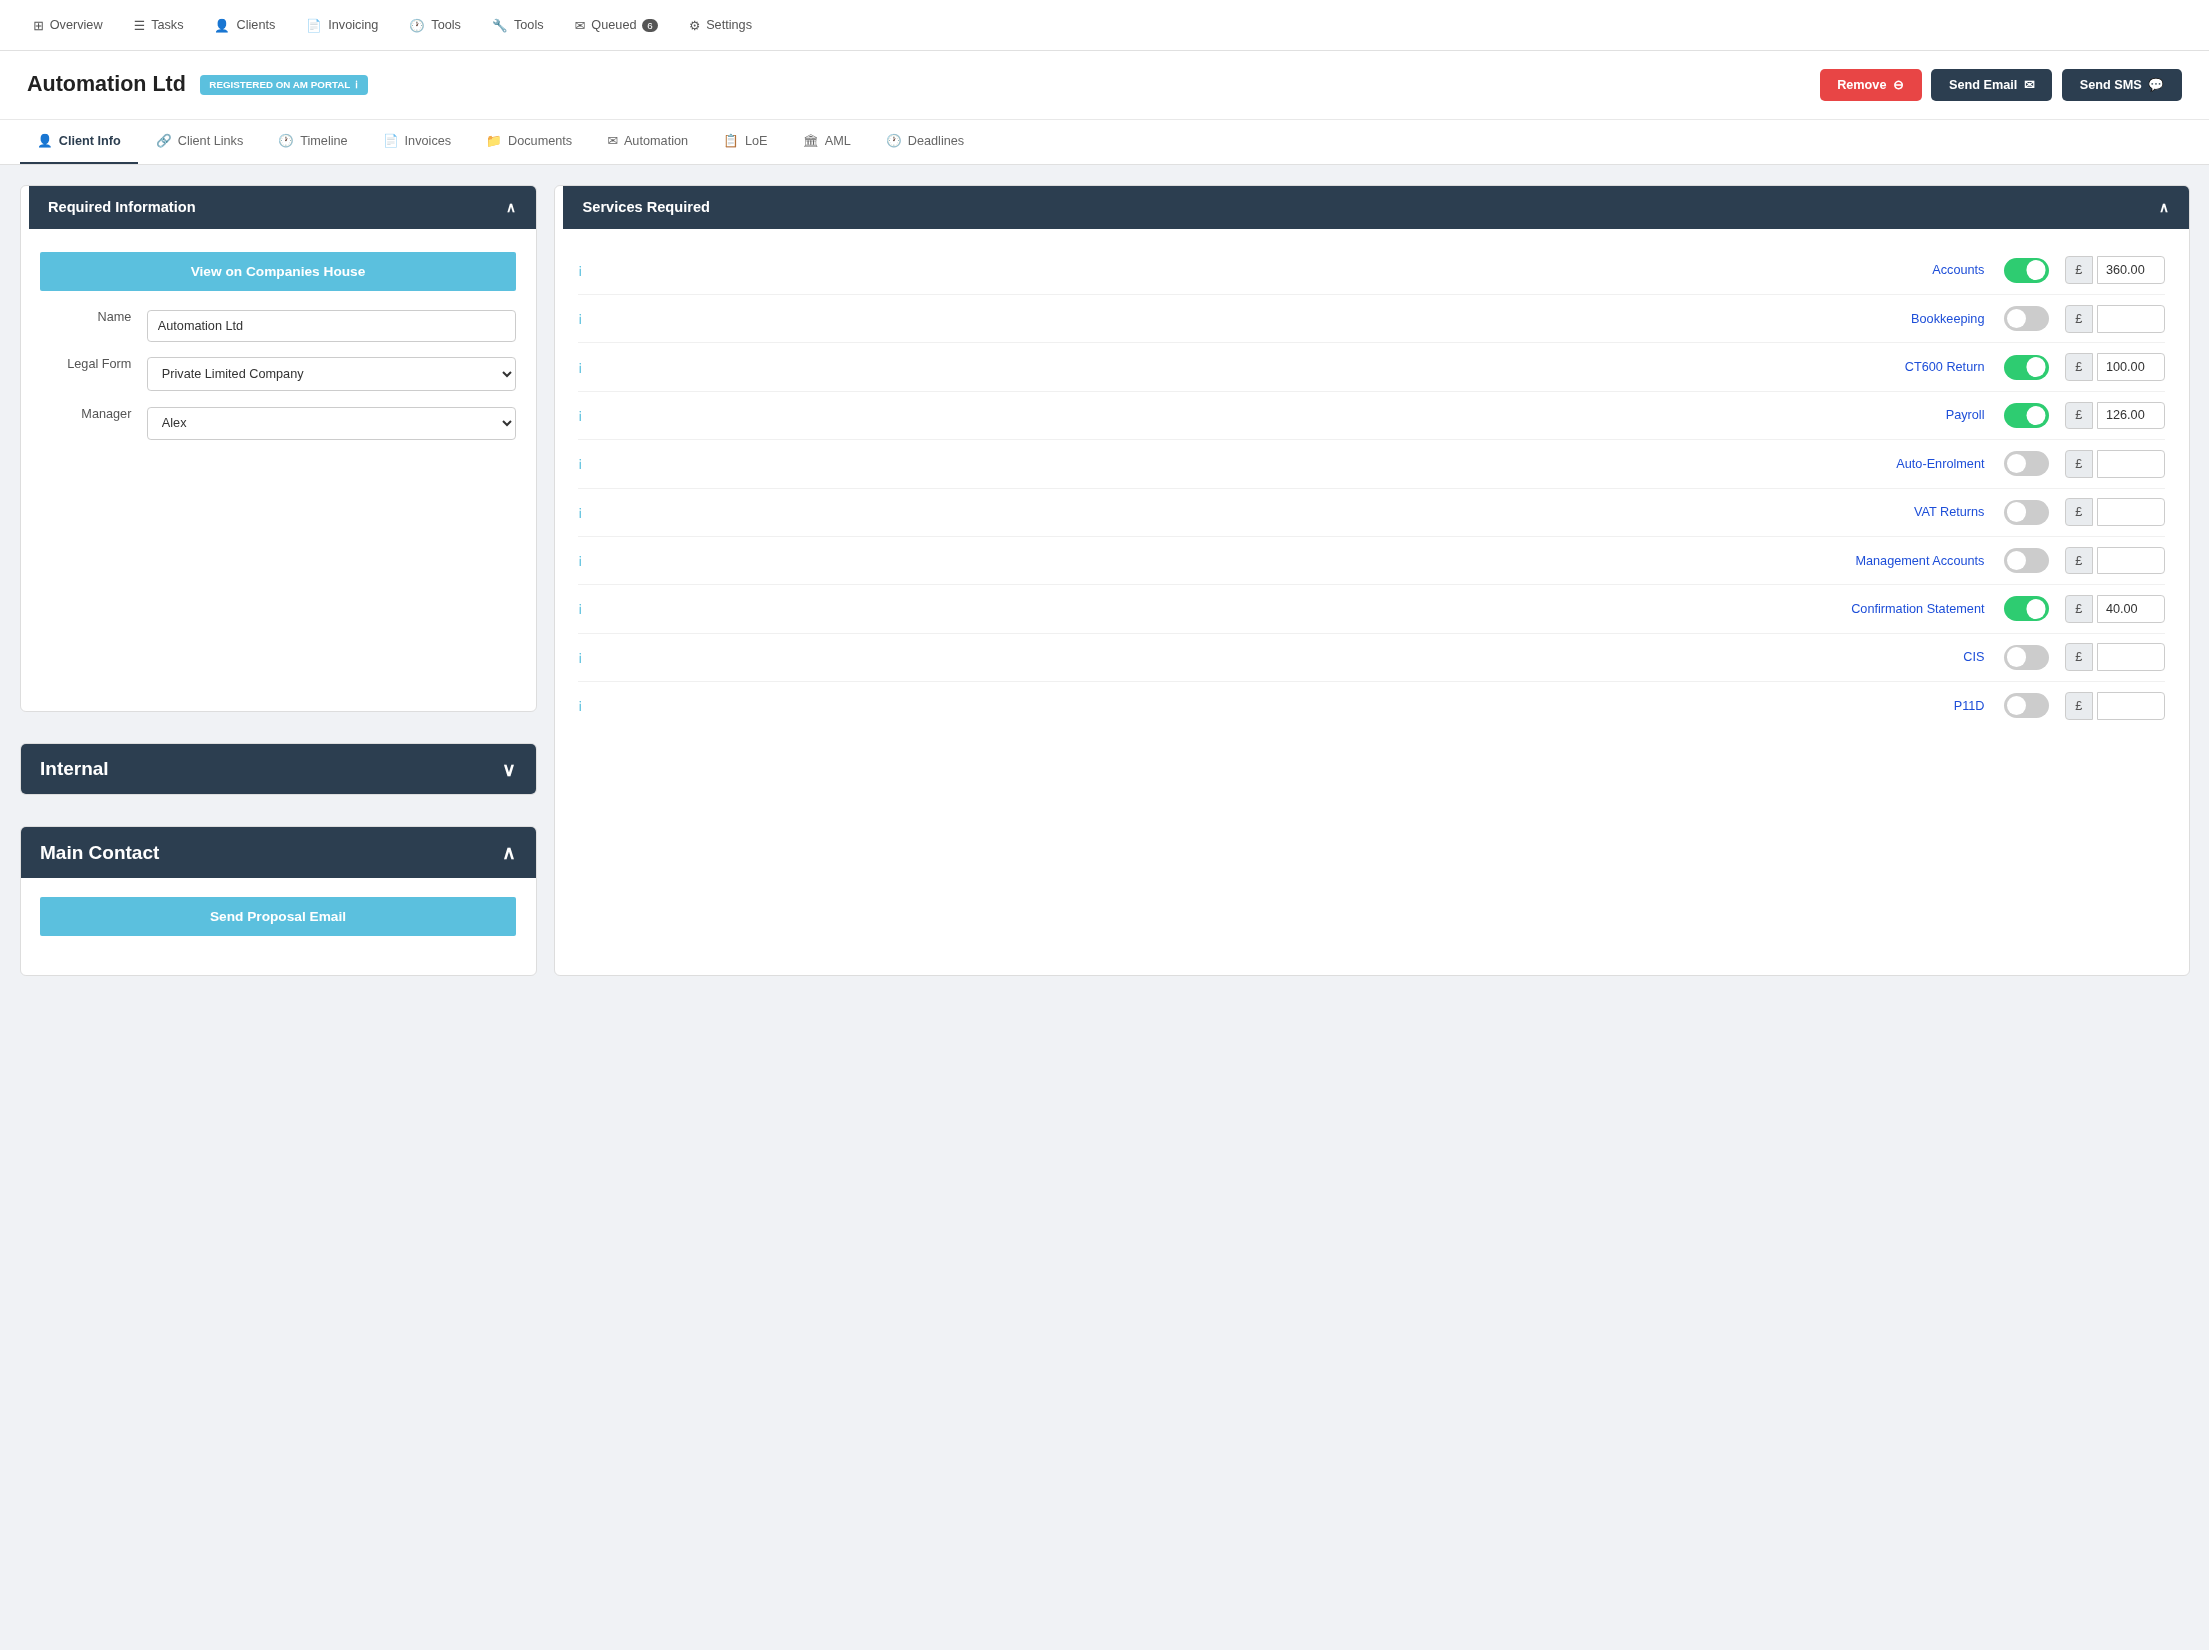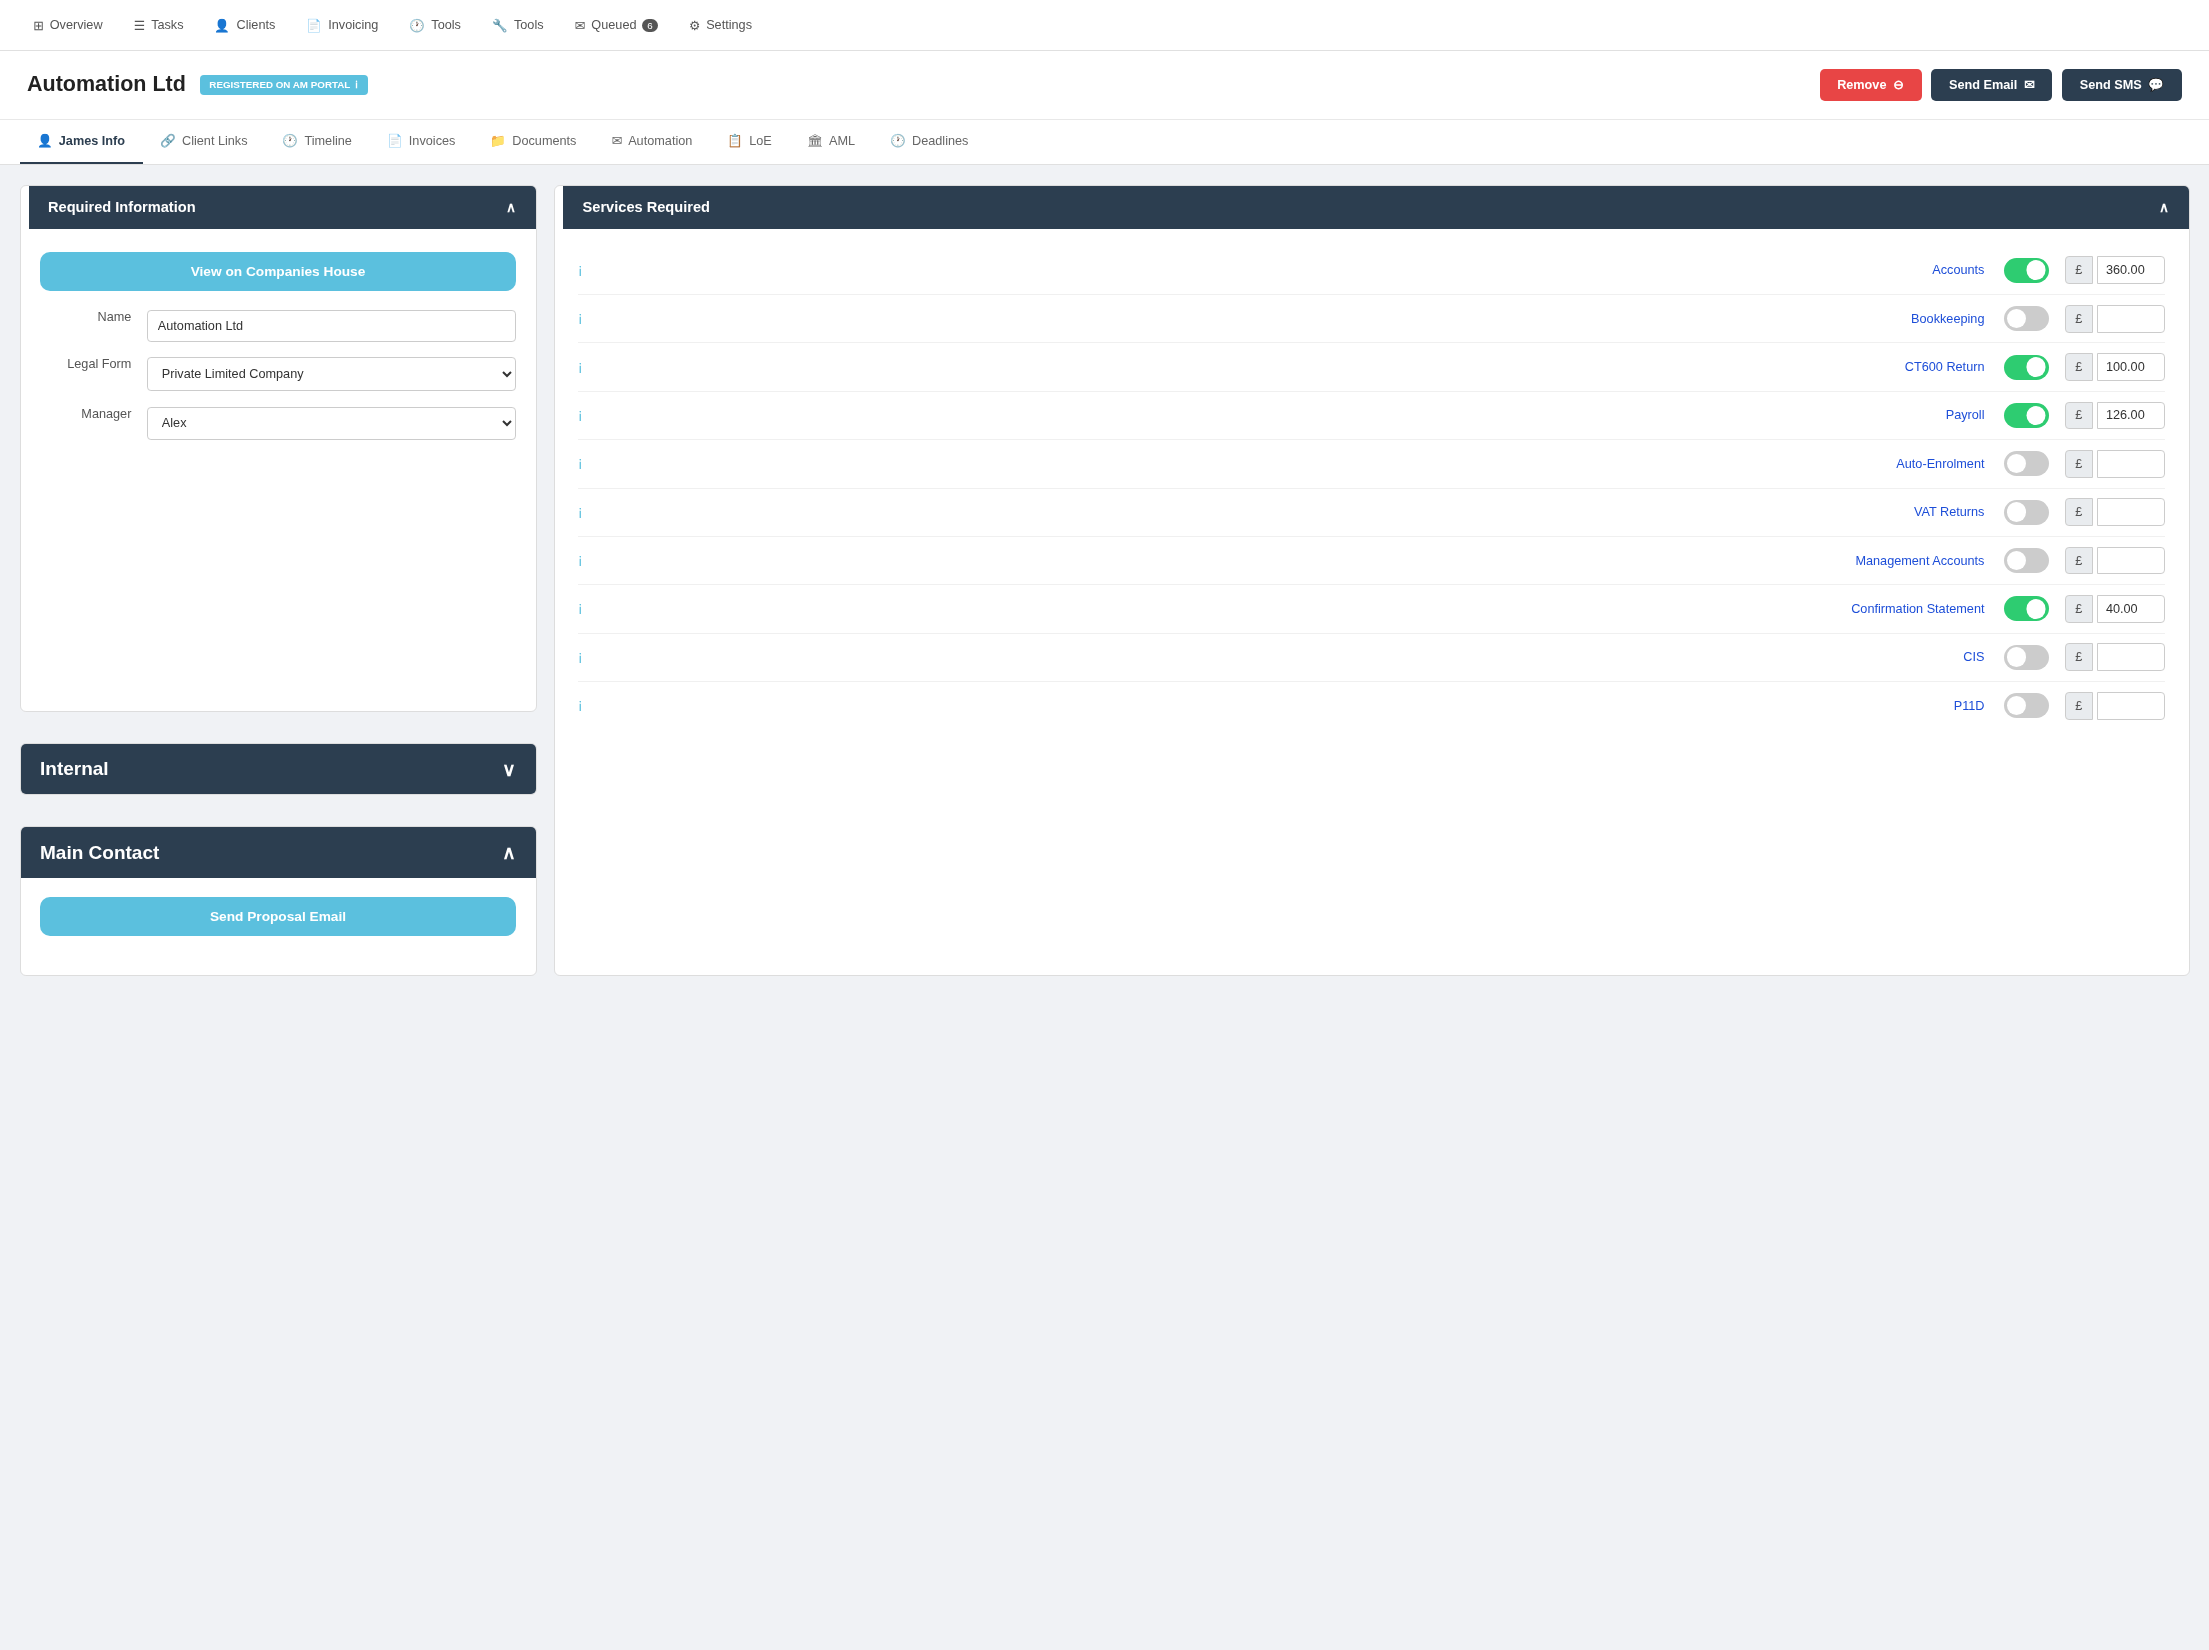--- a/index.html
+++ b/index.html
@@ -31,21 +31,21 @@
     
     .panel { background: #fff; border-radius: 5.9px; border: 1px solid #ddd; overflow: hidden; }
     .panel-left { flex: 0 0 527px; }
 
     .panel-header { background: #2c3e50; color: #fff; padding: 13.7px 19.5px; display: flex; align-items: center; justify-content: space-between; font-size: 14.6px; font-weight: 600; margin-left: 8px; }
     .panel-header .chevron { font-size: 13.7px; cursor: pointer; }
 
     .panel-body { padding: 23.4px 19.5px; }
 
     
-    .btn-blue-full { background: #5bc0de; color: #fff; width: 100%; padding: 11.7px; border-radius: 10px; font-size: 13.7px; font-weight: 600; cursor: pointer; border: none; margin-bottom: 19.5px; }
+    .btn-blue-full { background: #5bc0de; color: #fff; width: 100%; padding: 11.7px; border-radius: 2px; font-size: 13.7px; font-weight: 600; cursor: pointer; border: none; margin-bottom: 19.5px; }
 
     
     .form-row { display: flex; align-items: flex-start; margin-bottom: 15.6px; }
     .form-label { width: 107px; text-align: right; padding-right: 15.6px; color: #555; font-size: 12.7px; font-weight: 500; flex-shrink: 0; }
     .form-input { flex: 1; padding: 7.8px 9.8px; border: 1px solid #ccc; border-radius: 3.9px; font-size: 12.7px; color: #333; }
     .form-select { flex: 1; padding: 7.8px 9.8px; border: 1px solid #ccc; border-radius: 3.9px; font-size: 12.7px; color: #333; background: #fff; appearance: auto; }
 
     
     .panel-section { background: #fff; border-radius: 5.9px; border: 1px solid #ddd; overflow: hidden; margin-top: 15.6px; }
     .panel-section-header { background: #2c3e50; color: #fff; padding: 13.7px 19.5px; display: flex; align-items: center; justify-content: space-between; font-size: 19px; font-weight: 600; cursor: pointer; }
@@ -131,21 +131,21 @@
     <button class="btn btn-dark">
       <span>Send SMS</span>
       <span>💬</span>
     </button>
   </div>
 </div>
 
 <div class="tabs-bar">
   <div class="tab active">
     <span>👤</span>
-    <span>James Info</span>
+    <span>Client Info</span>
   </div>
   <div class="tab">
     <span>🔗</span>
     <span>Client Links</span>
   </div>
   <div class="tab">
     <span>🕐</span>
     <span>Timeline</span>
   </div>
   <div class="tab">

